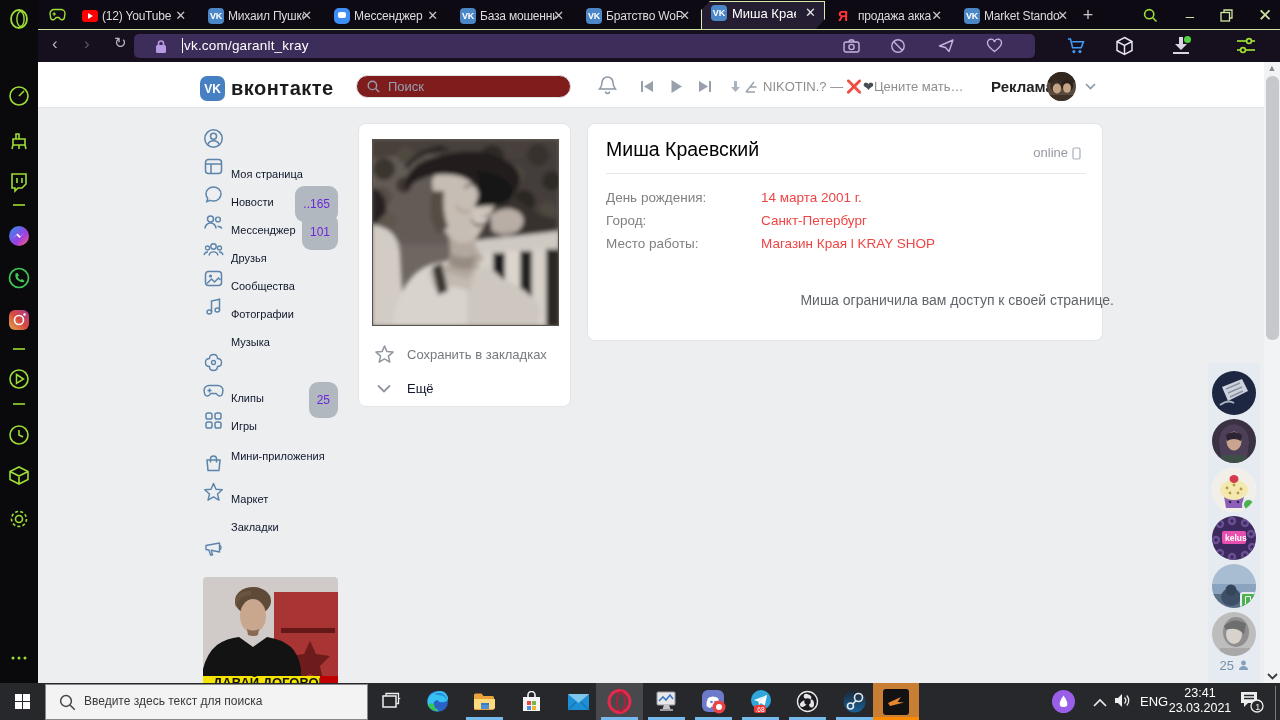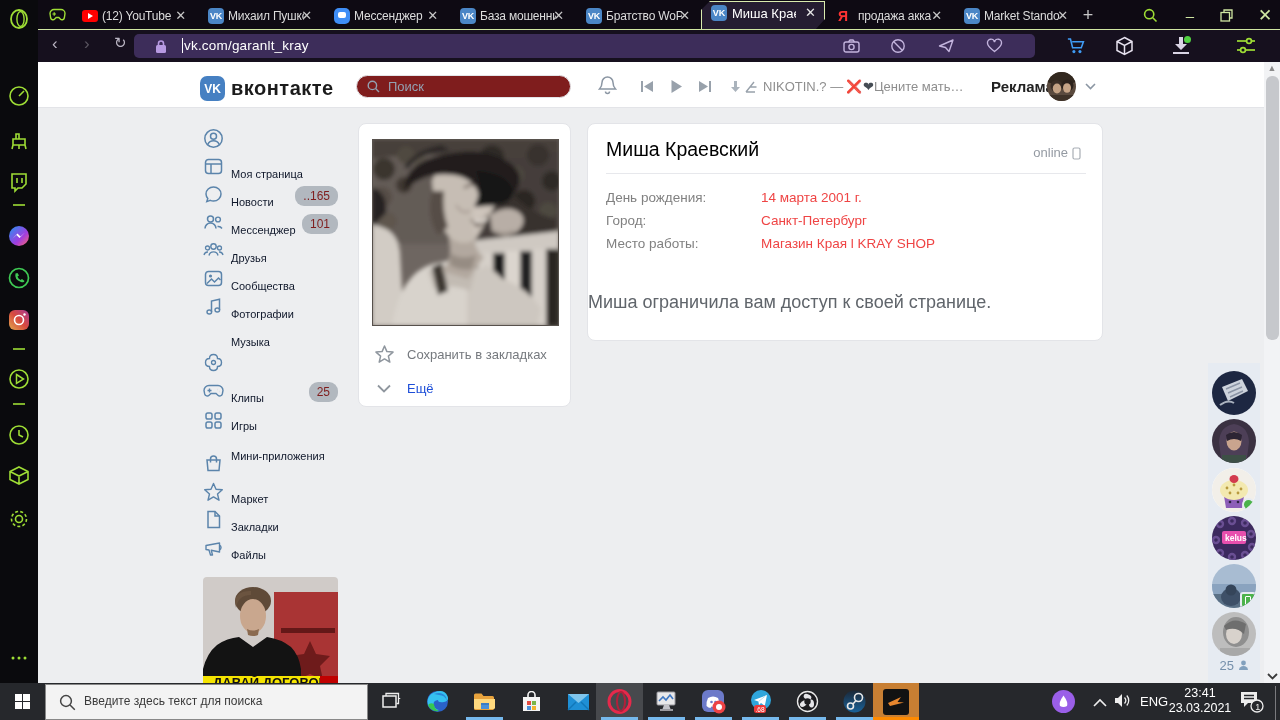--- a/index.html
+++ b/index.html
@@ -35,21 +35,21 @@
 #vksearch{position:absolute;left:318px;top:13px;width:213px;height:21px;background:#7f1d1d;border:1px solid #e3e4e8;border-radius:12px;color:#93a1b2;font-size:13px;}
 #vksearch span{position:absolute;left:31px;top:3px;}
 .hdrico{position:absolute;color:#8b96a3;}
 #nikita{position:absolute;left:953px;top:16px;font-size:15px;font-weight:bold;color:#222;}
 #hdravatar{position:absolute;left:1009px;top:10px;width:29px;height:29px;border-radius:50%;overflow:hidden;}
 
 #vkbody{left:38px;top:108px;width:1242px;height:575px;background:#edeef0;overflow:hidden;}
 .mitem{position:absolute;left:165px;height:28px;width:135px;}
 .mitem svg{position:absolute;left:0;top:3px;}
 .mitem .ml{position:absolute;left:28px;top:6px;font-size:11px;color:#0f172a;white-space:nowrap;margin-top:37px;}
-.badge{position:absolute;right:0;top:5px;background:#b2b8bf;color:#7f1d1d;font-size:12px;border-radius:9px;padding:3px 8px;}
+.badge{position:absolute;right:0;top:5px;background:#b2b8bf;color:#6d28d9;font-size:12px;border-radius:9px;padding:11px 8px;}
 .card{position:absolute;background:#fff;border:1px solid #e3e4e8;border-radius:8px;box-sizing:border-box;}
 
 .ilabel{position:absolute;left:18px;font-size:13.5px;color:#818181;}
 .ivalue{position:absolute;left:173px;font-size:13.5px;color:#ef4444;}
 
 #strip{position:absolute;left:1170px;top:255px;width:52px;height:320px;background:#e6ebf2;}
 .sav{position:absolute;left:4px;width:44px;height:44px;border-radius:50%;overflow:hidden;}
 
 #taskbar{left:0;top:683px;width:1280px;height:37px;background:#26282c;z-index:6;}
 #tsearch{position:absolute;left:45px;top:1px;width:323px;height:36px;background:#f3f3f3;border:1px solid #888;box-sizing:border-box;color:#3a3a3a;font-size:12px;}
@@ -399,27 +399,20 @@
         <path d="M4 7 h13 l-1 10.5 h-11z" fill="none" stroke="#5b84ab" stroke-width="1.5"></path>
         <path d="M7.5 9.5 v-3.5 a3 3 0 0 1 6 0 v3.5" fill="none" stroke="#5b84ab" stroke-width="1.5"></path>
       </svg>
       <div class="ml">Маркет</div>
     </div>
   <div class="mitem" style="top:370px;">
       <svg width="21" height="21" viewBox="0 0 21 21">
         <path d="M10.5 2.5 l2.5 5.8 6.3.5 -4.8 4.2 1.5 6.2 -5.5-3.3 -5.5 3.3 1.5-6.2 -4.8-4.2 6.3-.5z" fill="none" stroke="#5b84ab" stroke-width="1.4" stroke-linejoin="round"></path>
       </svg>
       <div class="ml">Закладки</div>
-    </div>
-  <div class="mitem" style="top:398px;">
-      <svg width="21" height="21" viewBox="0 0 21 21">
-        <path d="M5 2.5 h7 l4.5 4.5 v11.5 h-11.5z" fill="none" stroke="#5b84ab" stroke-width="1.5"></path>
-        <path d="M12 2.5 v4.5 h4.5" fill="none" stroke="#5b84ab" stroke-width="1.5"></path>
-      </svg>
-      <div class="ml">Файлы</div>
     </div>
   <div class="mitem" style="top:426px;">
       <svg width="21" height="21" viewBox="0 0 21 21">
         <path d="M3 8.5 v4 l3 .5 1.5 5 h2 l-1.2-4.7 L16.5 15 V6z" fill="none" stroke="#5b84ab" stroke-width="1.4" stroke-linejoin="round"></path>
         <path d="M16.5 8 a2.8 2.8 0 0 1 0 5" fill="none" stroke="#5b84ab" stroke-width="1.4"></path>
       </svg>
       <div class="ml">Новости</div>
     </div>
 
   <div style="position:absolute;left:165px;top:469px;width:135px;height:106px;border-radius:4px 4px 0 0;overflow:hidden;">
@@ -510,37 +503,37 @@
         <rect x="0.5" y="0.5" width="186" height="186" fill="none" stroke="#57514c" stroke-width="1"></rect>
       </svg>
     </div>
     <svg style="position:absolute;left:16px;top:221px;" width="19" height="18" viewBox="0 0 19 18">
         <path d="M9.5 1 l2.4 5.6 6.1.5 -4.6 4 1.4 6 -5.3-3.2 -5.3 3.2 1.4-6 -4.6-4 6.1-.5z" fill="none" stroke="#8f969e" stroke-width="1.5" stroke-linejoin="round"></path>
       </svg>
     <div style="position:absolute;left:48px;top:223px;font-size:13px;color:#75797e;">Сохранить в закладках</div>
     <svg style="position:absolute;left:18px;top:260px;" width="14" height="9" viewBox="0 0 14 9">
         <path d="M1 1.5 L7 7.5 L13 1.5" fill="none" stroke="#8f969e" stroke-width="1.8"></path>
       </svg>
-    <div style="position:absolute;left:48px;top:257px;font-size:13px;color:#1d4ed8;">Ещё</div>
+    <div style="position:absolute;left:48px;top:257px;font-size:13px;color:#0f172a;">Ещё</div>
   </div>
 
   <div class="card" style="left:549px;top:15px;width:516px;height:218px;">
     <div style="position:absolute;left:18px;top:14px;font-size:19.5px;color:#000;text-align:center;">Миша Краевский</div>
     <div style="position:absolute;right:34px;top:21px;font-size:13px;color:#949aa2;">online</div>
     <svg style="position:absolute;right:21px;top:23px;" width="9" height="13" viewBox="0 0 9 13">
         <rect x="1" y="1" width="7" height="11" rx="1.5" fill="none" stroke="#a8aeb5" stroke-width="1.2"></rect>
       </svg>
     <div style="position:absolute;left:18px;top:49px;width:480px;border-top:1px solid #e7e8ec;"></div>
     <div class="ilabel" style="top:66px;">День рождения:</div>
       <div class="ivalue" style="top:66px;">14 марта 2001 г.</div>
     <div class="ilabel" style="top:89px;">Город:</div>
       <div class="ivalue" style="top:89px;">Санкт-Петербург</div>
     <div class="ilabel" style="top:112px;">Место работы:</div>
       <div class="ivalue" style="top:112px;">Магазин Края l KRAY SHOP</div>
-    <div style="position:absolute;left:0;top:168px;width:100%;text-align:left;font-size:18px;color:#60656b;">Миша ограничила вам доступ к своей странице.</div>
+    <div style="position:absolute;left:12px;top:168px;width:100%;text-align:right;font-size:14px;color:#60656b;">Миша ограничила вам доступ к своей странице.</div>
   </div>
 
   <div id="strip">
     <div class="sav" style="top:8px;"><svg width="44" height="44" viewBox="0 0 44 44">
           <rect width="44" height="44" fill="#1d2742"></rect>
           <path d="M10 16 L30 8 L36 20 L16 30z" fill="#cdd3dc"></path>
           <path d="M14 18 l14-6 M16 22 l14-6 M18 26 l13-6" stroke="#8b94a5" stroke-width="1.4"></path>
           <path d="M8 34 q8-6 14-2" stroke="#aab2bf" stroke-width="2" fill="none"></path>
         </svg></div>
     <div class="sav" style="top:56px;"><svg width="44" height="44" viewBox="0 0 44 44">

